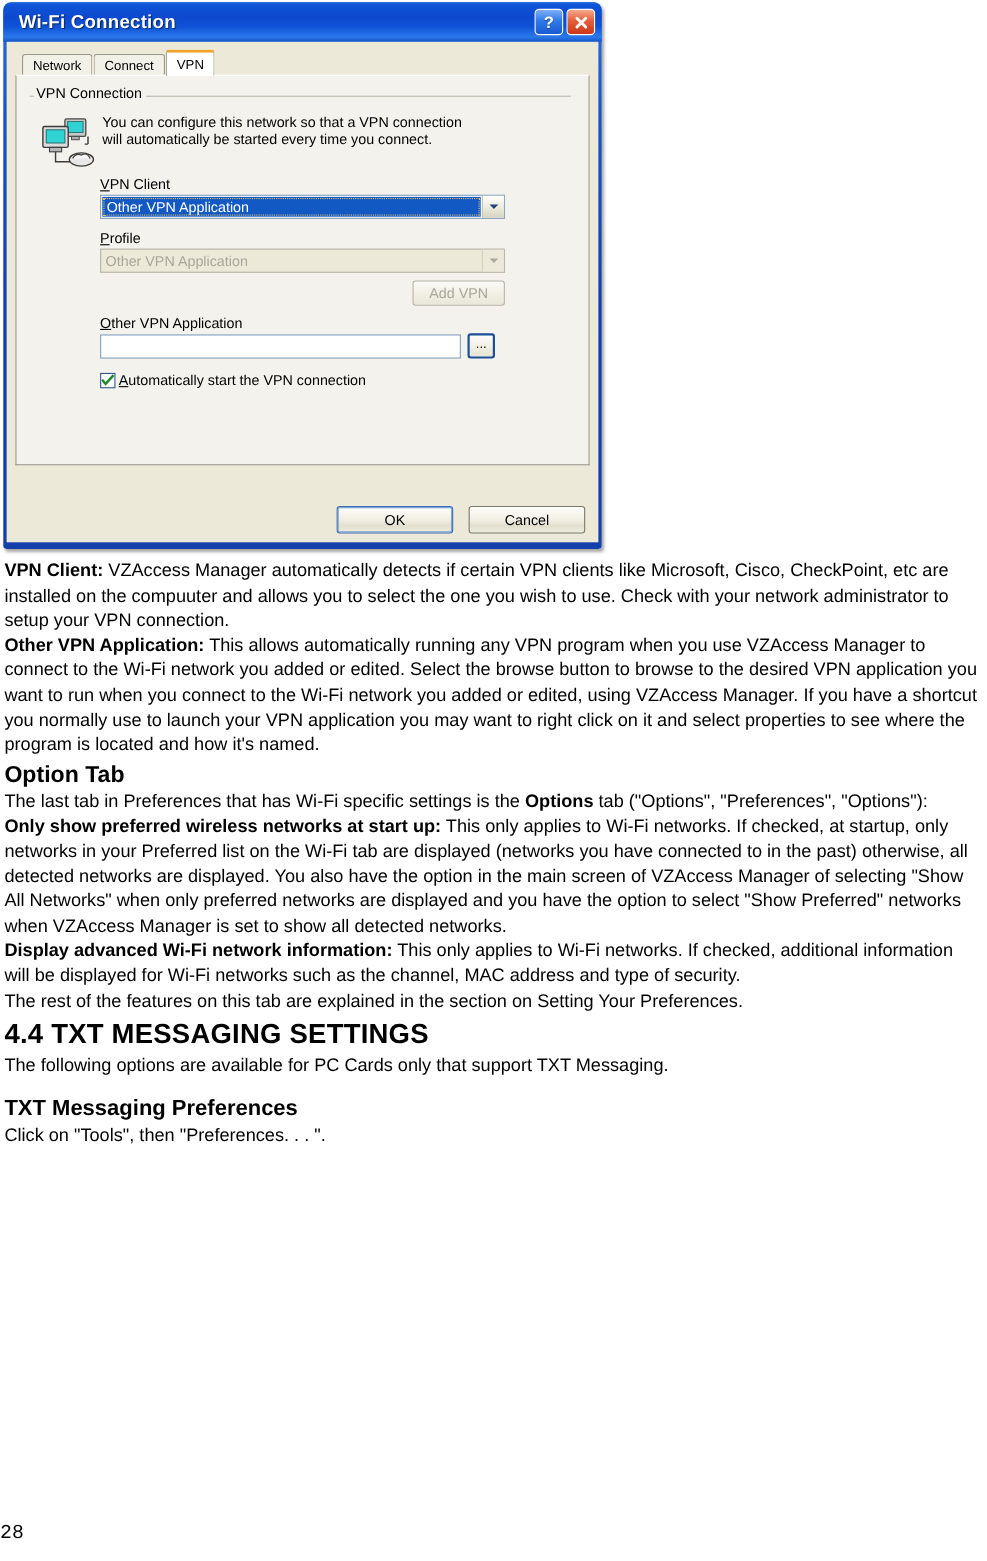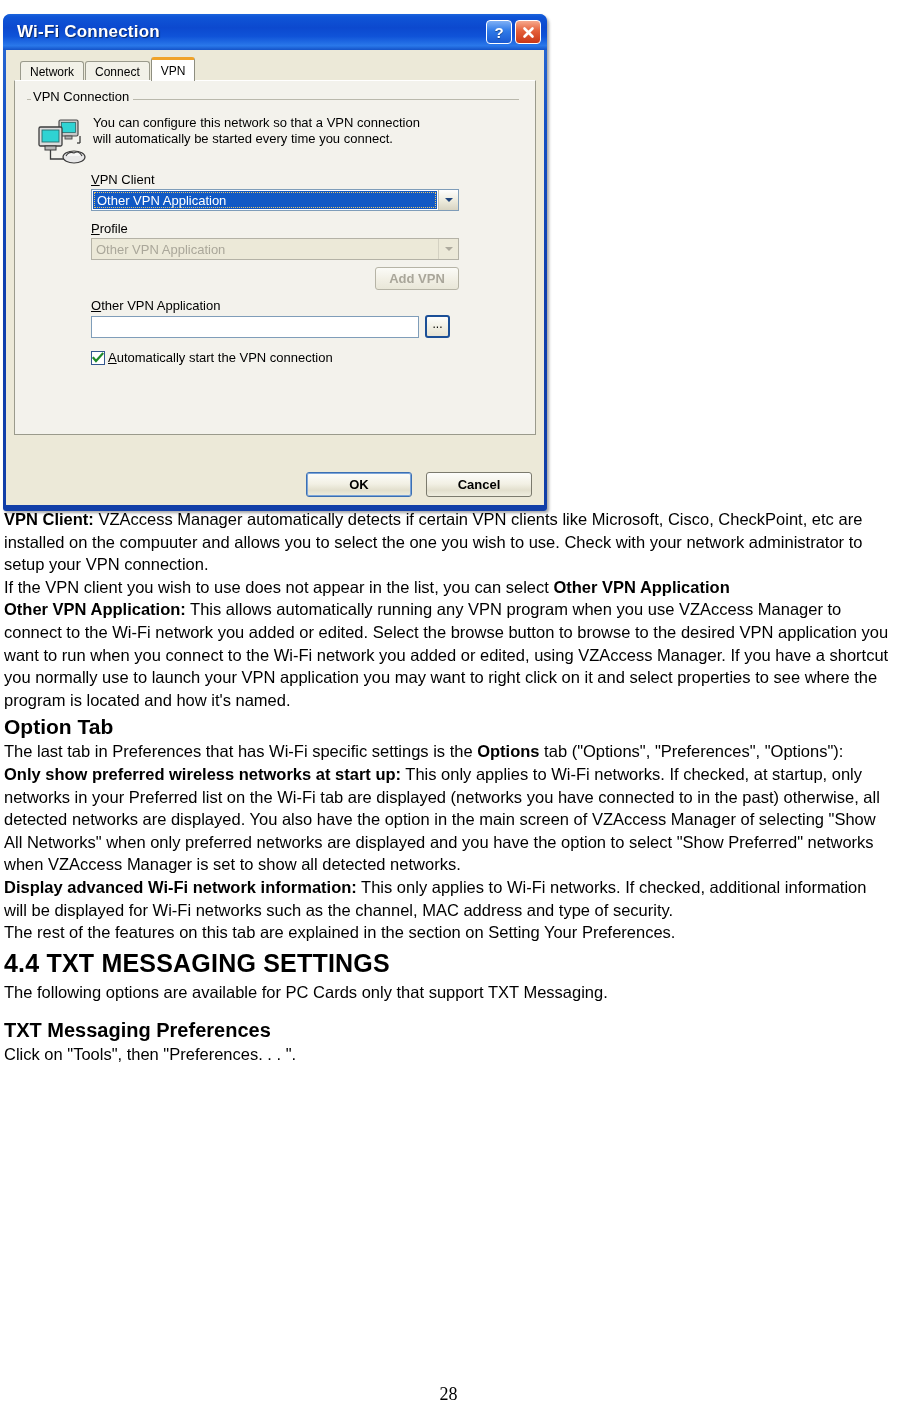--- a/index.html
+++ b/index.html
@@ -20,21 +20,21 @@
   .shot-wrap {
     position: absolute;
     left: 0px;
     top: 0px;
     width: 553px;
     height: 503px;
   }
   .xp-dialog {
     position: absolute;
     left: 3px;
-    top: 14px;
+    top: 2px;
     width: 544px;
     height: 497px;
     box-sizing: border-box;
     background: #0a2a8f;
     border-radius: 8px 8px 3px 3px;
     box-shadow: 2px 2px 3px rgba(0,0,0,0.35);
     background: linear-gradient(180deg,#2f6fd8 0%, #1551c4 22%, #0f3fae 55%, #123fa8 100%);
     padding: 0;
   }
   .xp-titlebar {
@@ -240,21 +240,20 @@
     justify-content: center;
     height: 23px;
     min-width: 84px;
     padding: 0 10px;
     font-size: 13px;
     color: #000;
     background: linear-gradient(180deg,#fdfdfb 0%, #f2f0e4 48%, #e2dfcd 75%, #efeddf 100%);
     border: 1px solid #7b7a6d;
     border-radius: 3px;
     box-sizing: border-box;
-    font-weight: bold;
   }
   .btn.disabled { color: #a9a69a; border-color: #b6b4a6; background: linear-gradient(180deg,#fbfbf7 0%, #f1efe4 55%, #e9e7d8 100%); }
   .btn.default { border: 1px solid #3b6fb3; box-shadow: 0 0 0 1px #7ba4d8 inset; }
 
   .addvpn-wrap { margin-left: 62px; margin-top: 7px; width: 368px; display: flex; justify-content: flex-end; }
 
   .path-row { display: flex; align-items: center; gap: 6px; }
   .textinput {
     width: 328px;
     height: 22px;
@@ -331,22 +330,22 @@
     font-size: 20px;
     font-weight: bold;
     line-height: 26px;
     margin: 14px 0 0 0;
   }
   .pagenum {
     position: absolute;
     left: 0;
     top: 1384px;
     width: 897px;
-    text-align: center;
-    font-family: Liberation Serif, serif;
+    text-align: left;
+    font-family: Liberation Mono, monospace;
     font-size: 18px;
     color: #000;
   }
 </style>
 </head>
 <body>
 
 <div class="shot-wrap">
   <div class="xp-dialog">
 
@@ -458,21 +457,20 @@
       </div>
 
     </div>
   </div>
 </div>
 
 <div class="doc">
 
   <p class="p"><b>VPN Client:</b><span> VZAccess Manager automatically detects if certain VPN clients like Microsoft, Cisco, CheckPoint, etc are installed on the compuuter and allows you to select the one you wish to use. Check with your network administrator to setup your VPN connection.</span></p>
 
-  <p class="p"><span>If the VPN client you wish to use does not appear in the list, you can select </span><b>Other VPN Application</b></p>
 
   <p class="p"><b>Other VPN Application:</b><span> This allows automatically running any VPN program when you use VZAccess Manager to connect to the Wi-Fi network you added or edited. Select the browse button to browse to the desired VPN application you want to run when you connect to the Wi-Fi network you added or edited, using VZAccess Manager. If you have a shortcut you normally use to launch your VPN application you may want to right click on it and select properties to see where the program is located and how it's named.</span></p>
 
   <h3 class="h-sub">Option Tab</h3>
 
   <p class="p"><span>The last tab in Preferences that has Wi-Fi specific settings is the </span><b>Options</b><span> tab ("Options", "Preferences", "Options"):</span></p>
 
   <p class="p"><b>Only show preferred wireless networks at start up:</b><span> This only applies to Wi-Fi networks. If checked, at startup, only networks in your Preferred list on the Wi-Fi tab are displayed (networks you have connected to in the past) otherwise, all detected networks are displayed. You also have the option in the main screen of VZAccess Manager of selecting "Show All Networks" when only preferred networks are displayed and you have the option to select "Show Preferred" networks when VZAccess Manager is set to show all detected networks.</span></p>
 
   <p class="p"><b>Display advanced Wi-Fi network information:</b><span> This only applies to Wi-Fi networks. If checked, additional information will be displayed for Wi-Fi networks such as the channel, MAC address and type of security.</span></p>

